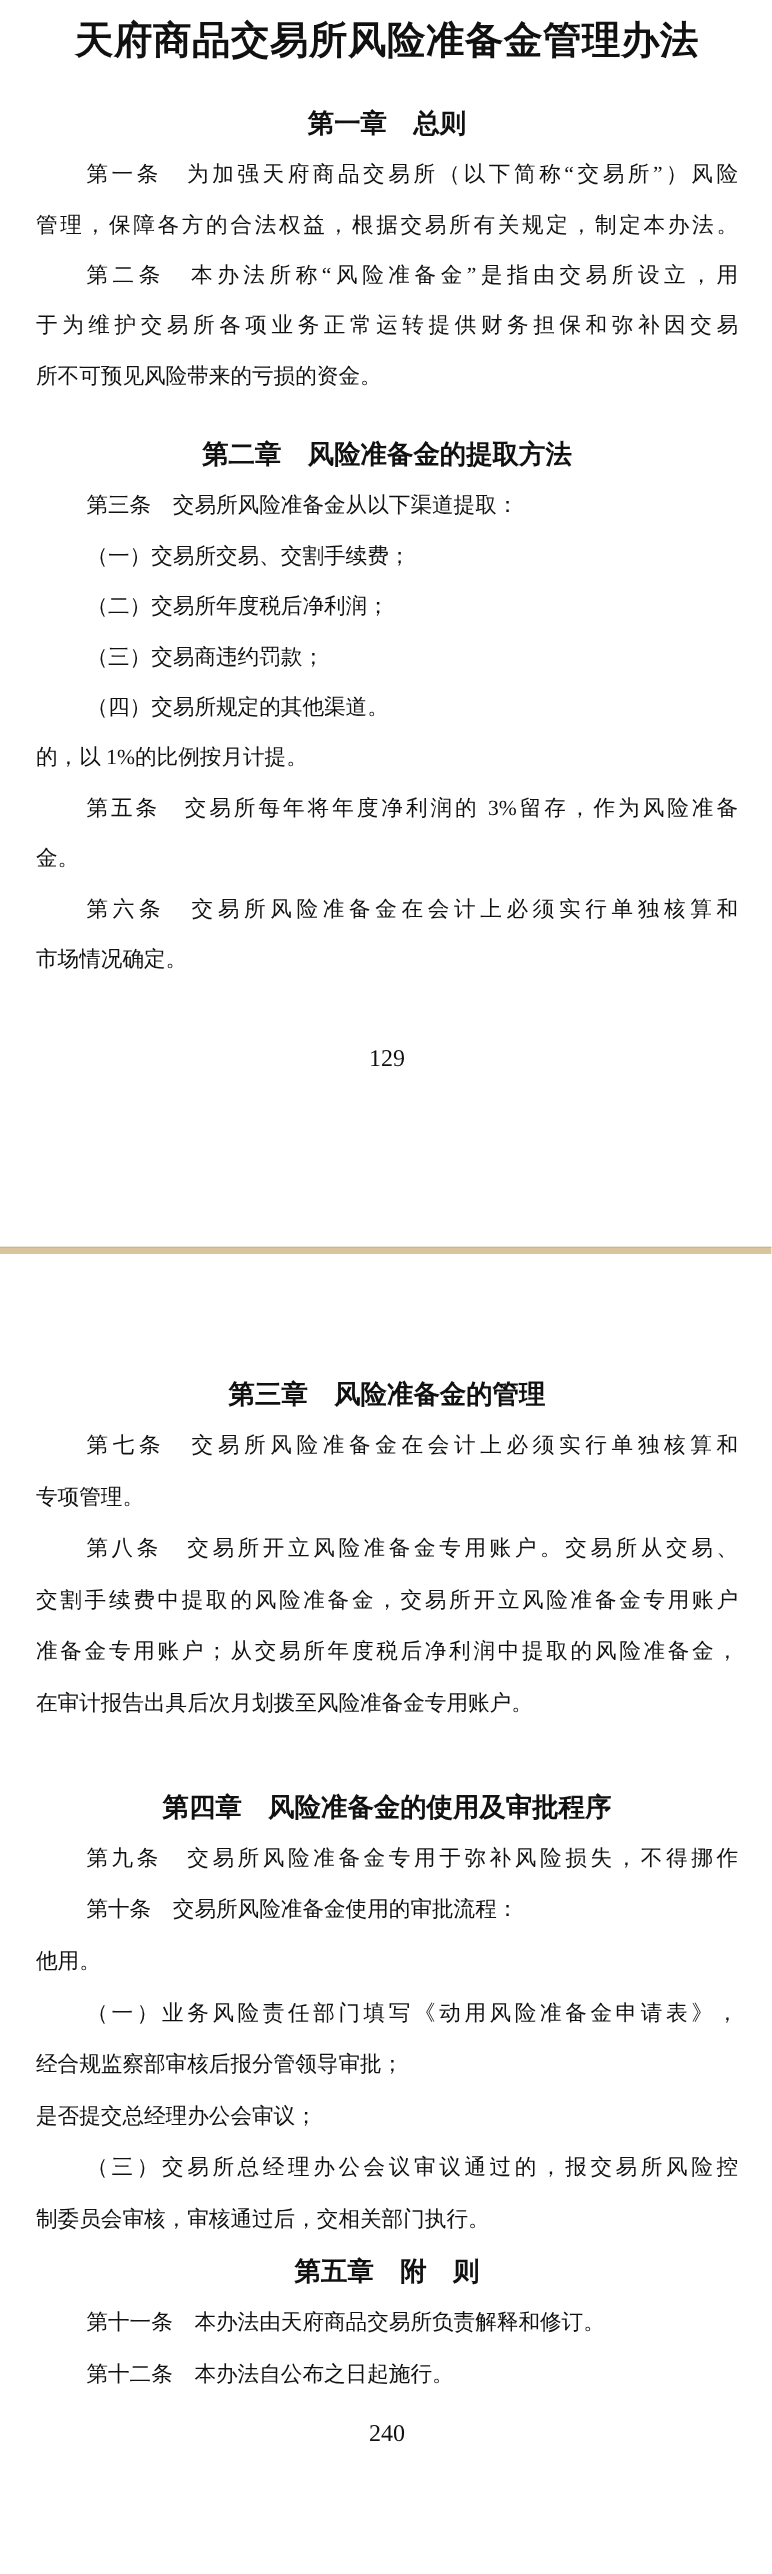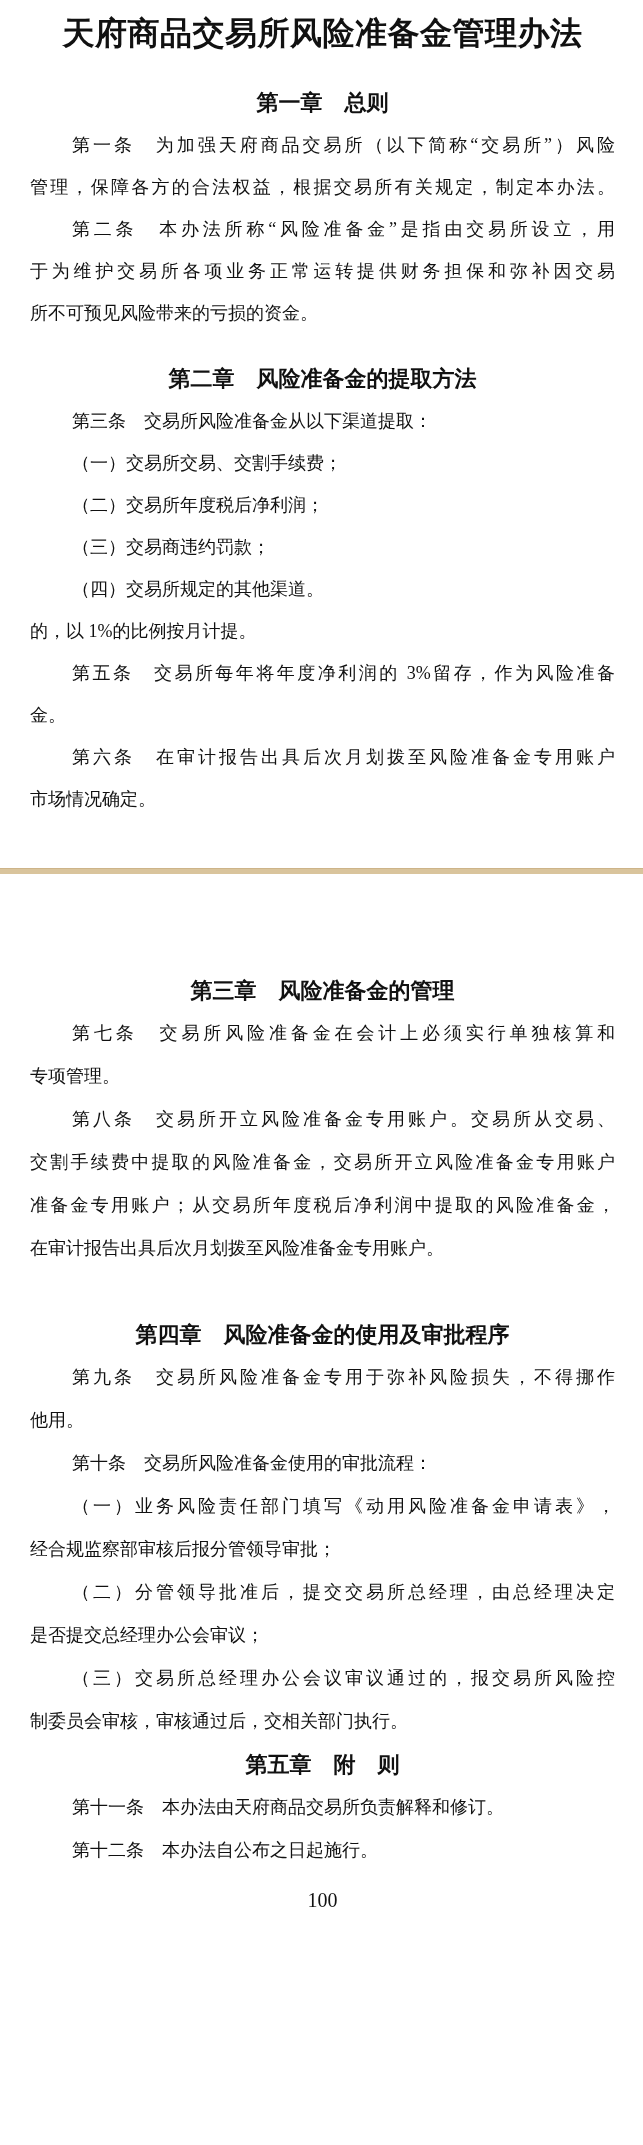--- a/index.html
+++ b/index.html
@@ -6,21 +6,21 @@
   body {
     width: 643px;
     color: #111111;
     font-family: "Liberation Serif", "DejaVu Serif", serif;
   }
   .page {
     box-sizing: border-box;
     background: #ffffff;
     overflow: hidden;
   }
-  .page-1 { height: 868px; padding: 14px 28px 0 30px; }
+  .page-1 { height: 1039px; padding: 14px 28px 0 30px; }
   .page-2 { height: 1382px; padding: 96px 28px 0 30px; }
   .separator {
     height: 6px;
     background: #d9c49c;
     border-top: 1px solid #cdb489;
     box-sizing: border-box;
   }
   .bottom-band {
     height: 5px;
     background: #d9c49c;
@@ -89,21 +89,21 @@
   <div class="ln ind">（一）交易所交易、交割手续费；</div>
   <div class="ln ind">（二）交易所年度税后净利润；</div>
   <div class="ln ind">（三）交易商违约罚款；</div>
   <div class="ln ind">（四）交易所规定的其他渠道。</div>
 
   <div class="ln">的，以 1%的比例按月计提。</div>
 
   <div class="ln ind full">第五条　交易所每年将年度净利润的 3%留存，作为风险准备</div>
   <div class="ln">金。</div>
 
-  <div class="ln ind full">第六条　在审计报告出具后次月划拨至风险准备金专用账户</div>
+  <div class="ln ind full">第六条　交易所风险准备金在会计上必须实行单独核算和</div>
   <div class="ln">市场情况确定。</div>
 
   <div class="pageno pageno-1">129</div>
 </div>
 
 <div class="separator"></div>
 
 <div class="page page-2">
   <div class="heading h-c3">第三章　风险准备金的管理</div>
 
@@ -111,35 +111,34 @@
   <div class="ln">专项管理。</div>
 
   <div class="ln ind full">第八条　交易所开立风险准备金专用账户。交易所从交易、</div>
   <div class="ln full">交割手续费中提取的风险准备金，交易所开立风险准备金专用账户</div>
   <div class="ln full">准备金专用账户；从交易所年度税后净利润中提取的风险准备金，</div>
   <div class="ln">在审计报告出具后次月划拨至风险准备金专用账户。</div>
 
   <div class="heading h-c4">第四章　风险准备金的使用及审批程序</div>
 
   <div class="ln ind full">第九条　交易所风险准备金专用于弥补风险损失，不得挪作</div>
+  <div class="ln ind">第十条　交易所风险准备金使用的审批流程：</div>
+
   <div class="ln">他用。</div>
-
-  <div class="ln ind">第十条　交易所风险准备金使用的审批流程：</div>
 
   <div class="ln ind full">（一）业务风险责任部门填写《动用风险准备金申请表》，</div>
   <div class="ln">经合规监察部审核后报分管领导审批；</div>
 
-  <div class="ln ind full">（二）分管领导批准后，提交交易所总经理，由总经理决定</div>
   <div class="ln">是否提交总经理办公会审议；</div>
 
   <div class="ln ind full">（三）交易所总经理办公会议审议通过的，报交易所风险控</div>
   <div class="ln">制委员会审核，审核通过后，交相关部门执行。</div>
 
   <div class="heading h-c5">第五章　附　则</div>
 
   <div class="ln ind">第十一条　本办法由天府商品交易所负责解释和修订。</div>
   <div class="ln ind">第十二条　本办法自公布之日起施行。</div>
 
-  <div class="pageno pageno-2">100</div>
+  <div class="pageno pageno-2">240</div>
 </div>
 
 <div class="bottom-band"></div>
 <div class="tail"></div>
 
 </body></html>

